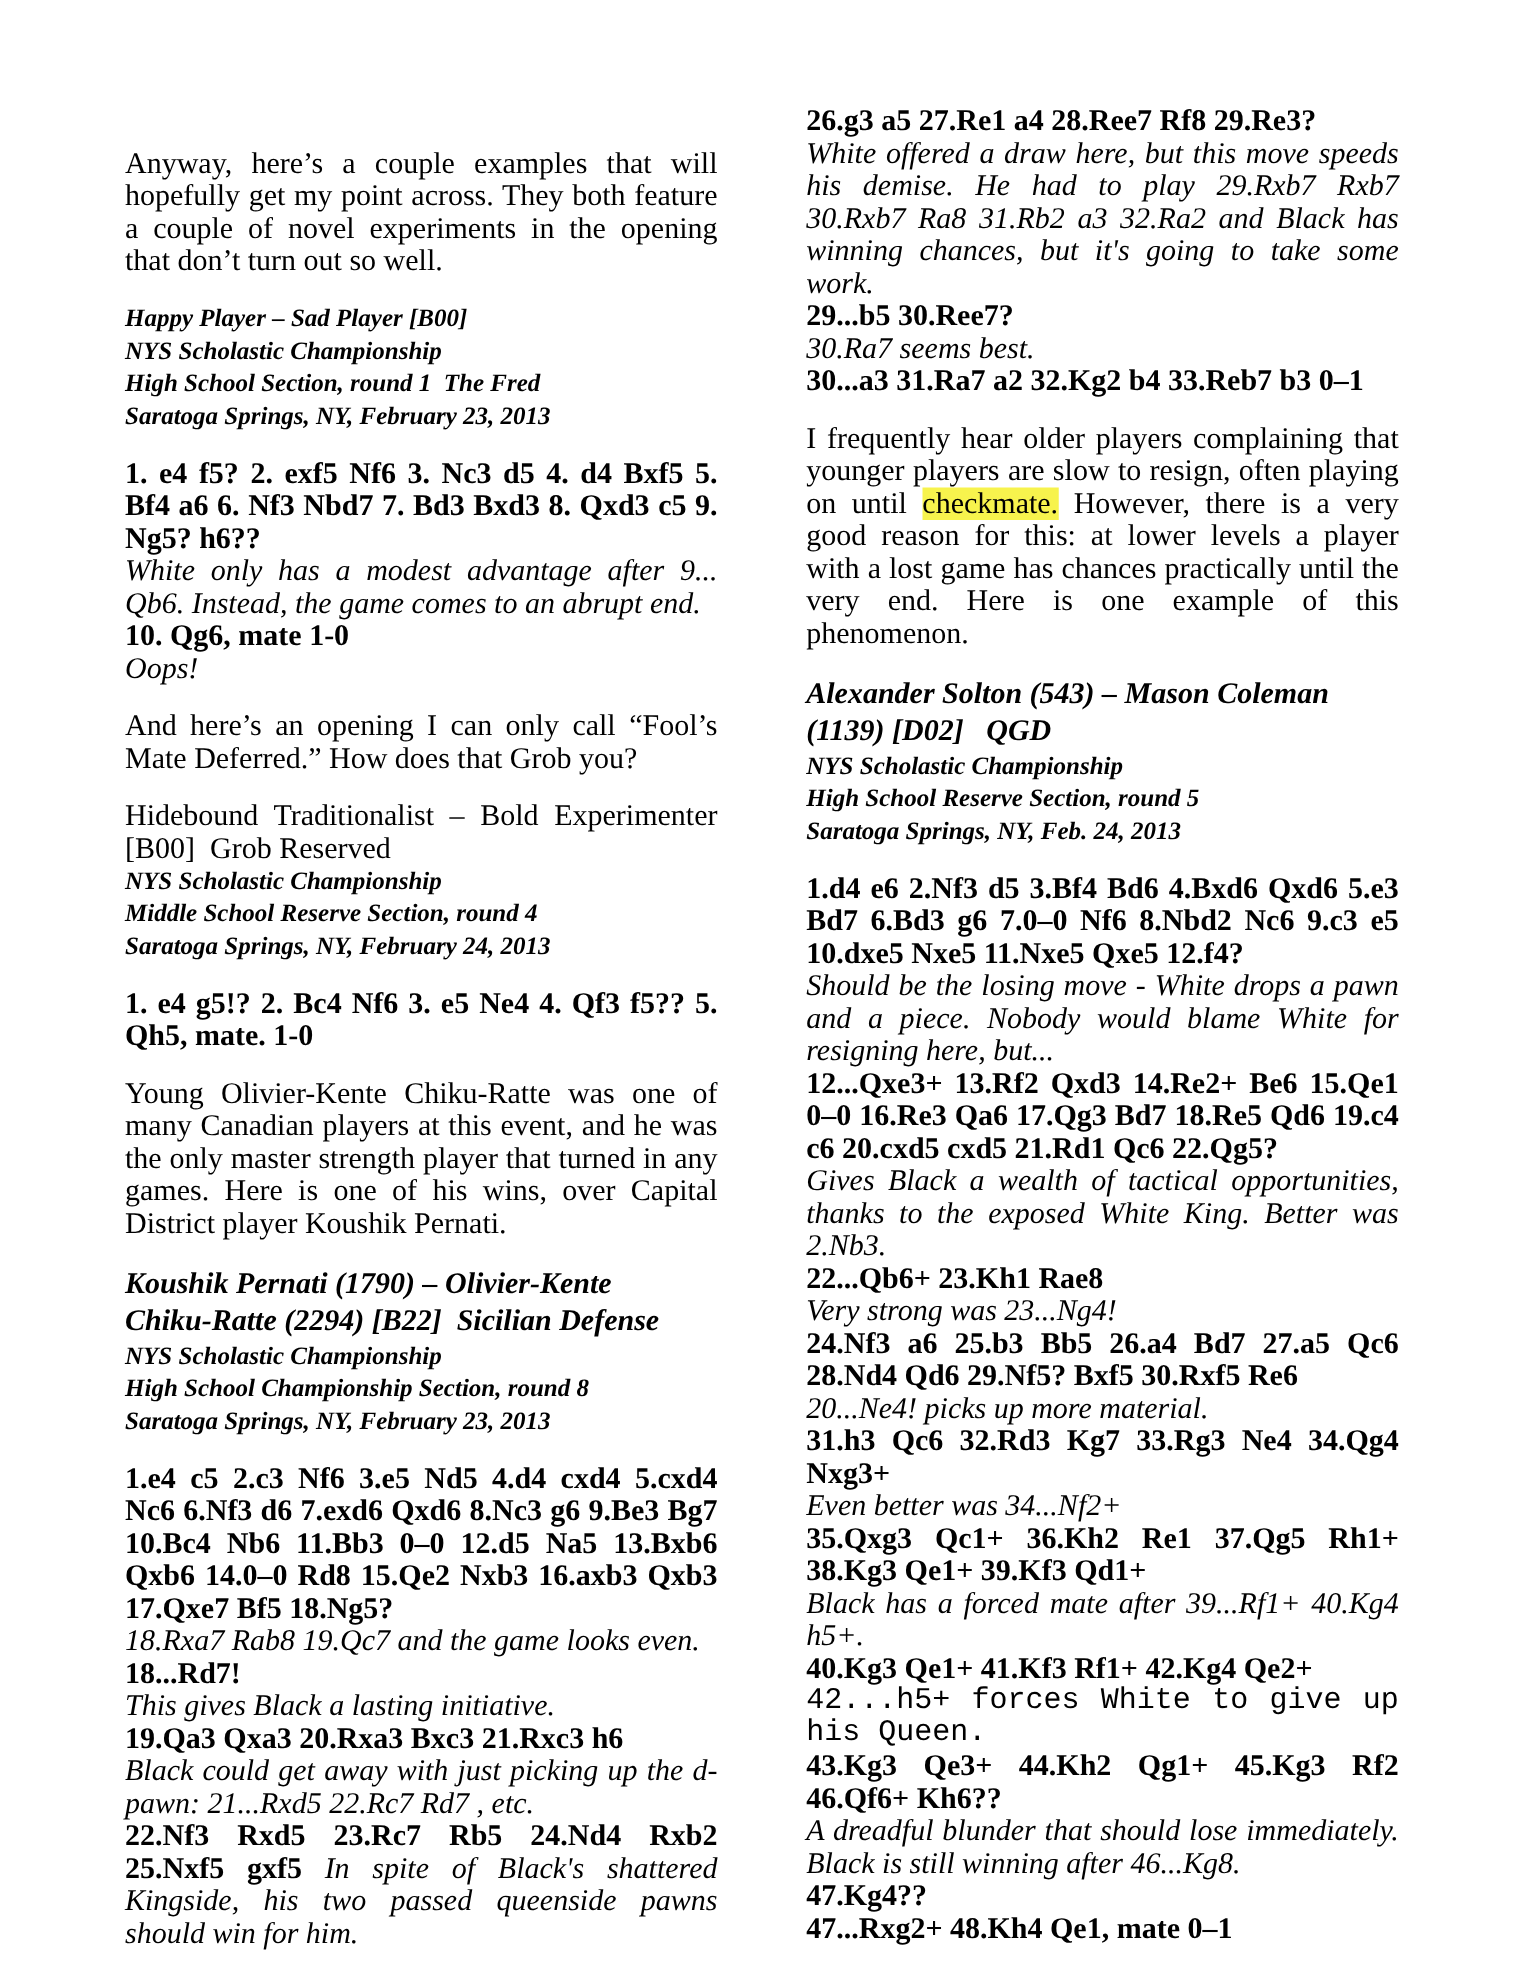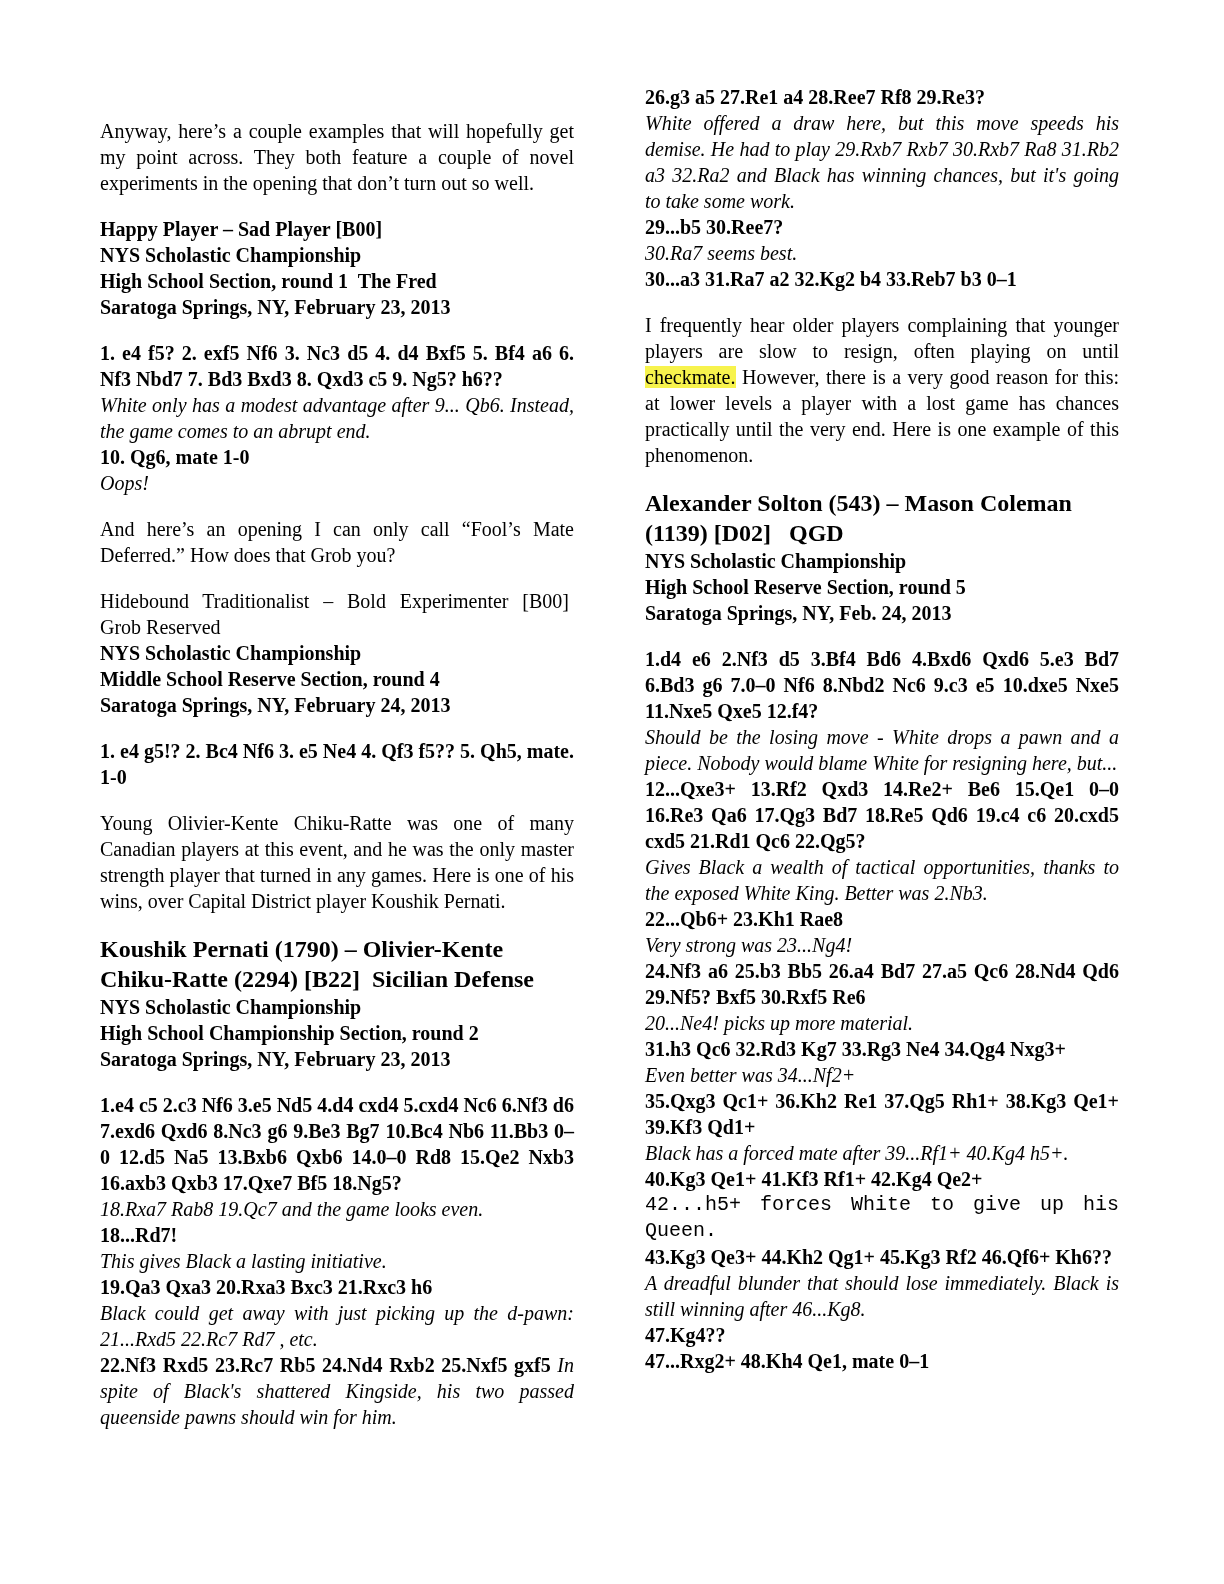--- a/index.html
+++ b/index.html
@@ -17,31 +17,31 @@
     overflow: hidden;
   }
   .column {
     position: absolute;
     width: 474px;
   }
   #left-column  { left: 100px; top: 118px; }
   #right-column { left: 645px; top: 84px; }
 
   .para {
-    font-size: 20px;
+    font-size: 24px;
     line-height: 26px;
     text-align: justify;
     margin: 0;
   }
   .para.moves            { font-weight: bold; }
   .para.annotation       { font-style: italic; }
   .para.note             { font-style: normal; font-family: Liberation Mono, monospace; }
   .para.header-justified { font-weight: normal; }
 
-  .game-header { margin: 0; }
+  .game-header { margin: 0; font-style: italic; }
   .header-line {
     font-size: 20px;
     line-height: 26px;
     font-weight: bold;
     white-space: pre;
   }
   .header-line.large {
     font-size: 24px;
     line-height: 30px;
   }
@@ -80,21 +80,21 @@
       </div>
       <div class="spacer"></div>
       <div class="para moves"><span class="seg">1. e4 g5!? 2. Bc4 Nf6 3. e5 Ne4 4. Qf3 f5?? 5. Qh5, mate. 1-0</span></div>
       <div class="spacer"></div>
       <div class="para body"><span class="seg">Young Olivier-Kente Chiku-Ratte was one of many Canadian players at this event, and he was the only master strength player that turned in any games. Here is one of his wins, over Capital District player Koushik Pernati.</span></div>
       <div class="spacer"></div>
       <div class="game-header">
         <div class="header-line large">Koushik Pernati (1790) – Olivier-Kente</div>
         <div class="header-line large">Chiku-Ratte (2294) [B22]  Sicilian Defense</div>
         <div class="header-line">NYS Scholastic Championship</div>
-        <div class="header-line">High School Championship Section, round 2</div>
+        <div class="header-line">High School Championship Section, round 8</div>
         <div class="header-line">Saratoga Springs, NY, February 23, 2013</div>
       </div>
       <div class="spacer"></div>
       <div class="para moves"><span class="seg">1.e4 c5 2.c3 Nf6 3.e5 Nd5 4.d4 cxd4 5.cxd4 Nc6 6.Nf3 d6 7.exd6 Qxd6 8.Nc3 g6 9.Be3 Bg7 10.Bc4 Nb6 11.Bb3 0–0 12.d5 Na5 13.Bxb6 Qxb6 14.0–0 Rd8 15.Qe2 Nxb3 16.axb3 Qxb3 17.Qxe7 Bf5 18.Ng5?</span></div>
       <div class="para annotation"><span class="seg">18.Rxa7 Rab8 19.Qc7 and the game looks even.</span></div>
       <div class="para moves"><span class="seg">18...Rd7!</span></div>
       <div class="para annotation"><span class="seg">This gives Black a lasting initiative.</span></div>
       <div class="para moves"><span class="seg">19.Qa3 Qxa3 20.Rxa3 Bxc3 21.Rxc3 h6</span></div>
       <div class="para annotation"><span class="seg">Black could get away with just picking up the d-pawn: 21...Rxd5 22.Rc7 Rd7 , etc.</span></div>
       <div class="para moves"><span class="seg">22.Nf3 Rxd5 23.Rc7 Rb5 24.Nd4 Rxb2 25.Nxf5 gxf5 </span><span class="seg seg-annotation">In spite of Black's shattered Kingside, his two passed queenside pawns should win for him.</span></div>

